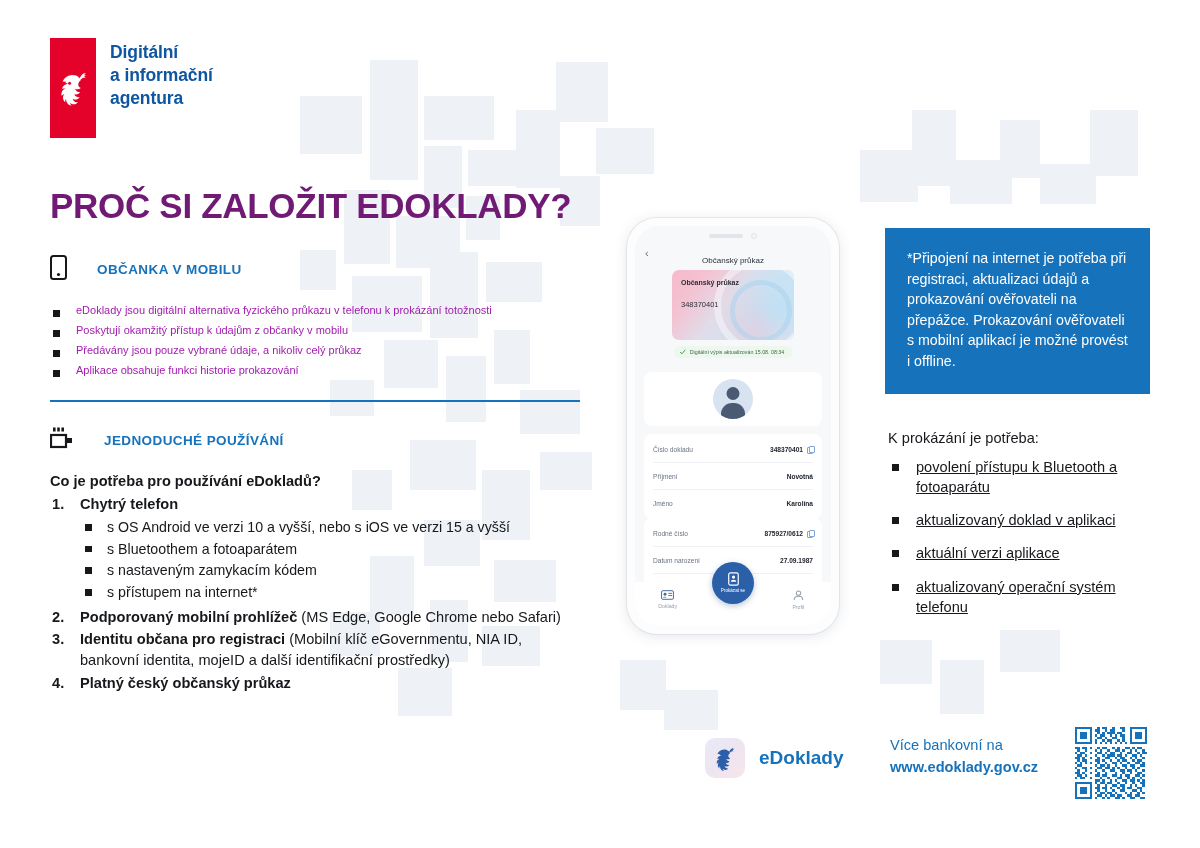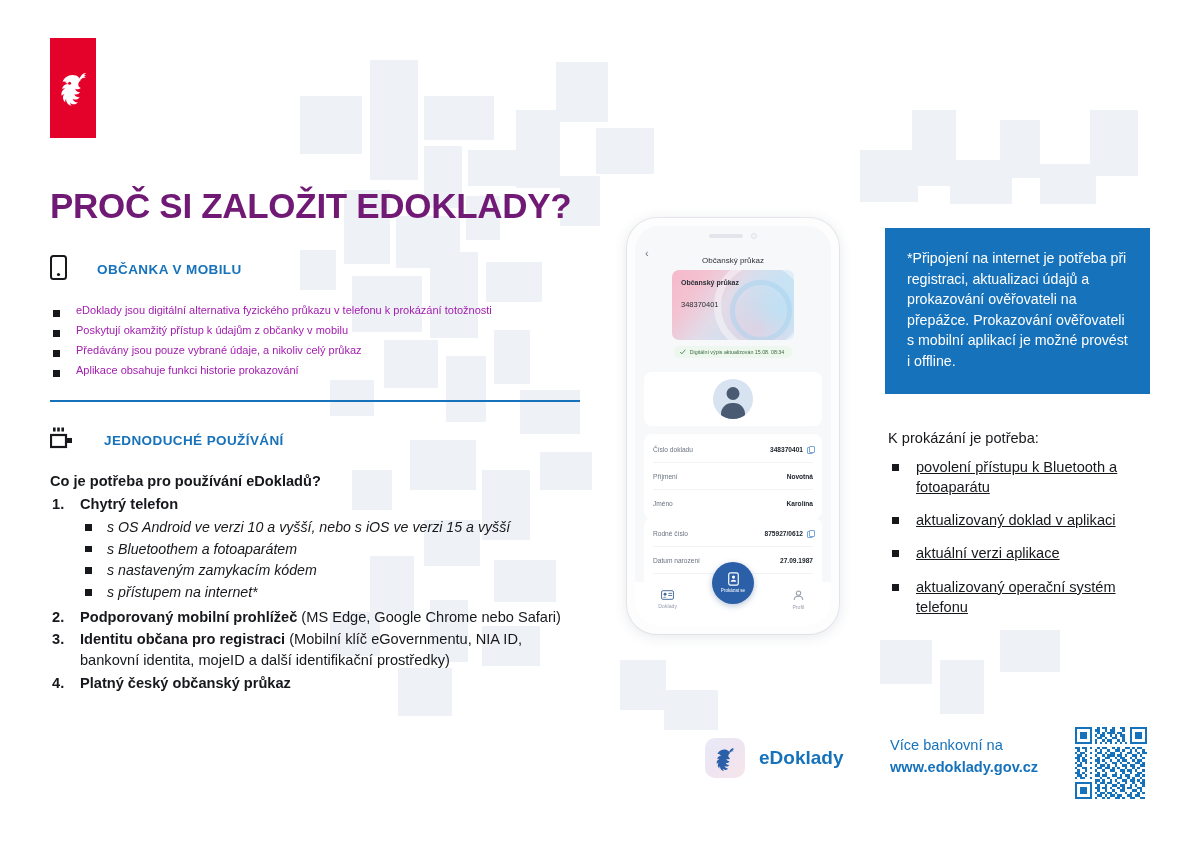--- a/index.html
+++ b/index.html
@@ -139,21 +139,21 @@
   }
   ol.numbered > li::before {
     content: counter(n) ".";
     position: absolute;
     left: 2px;
     top: 0;
     font-weight: bold;
   }
   ol.numbered .strong { font-weight: bold; }
 
-  ul.subbullets { list-style: none; margin: 2px 0 3px 0; font-style: italic; }
+  ul.subbullets { list-style: none; margin: 2px 0 3px 0; }
   ul.subbullets > li {
     position: relative;
     padding-left: 27px;
     font-size: 14.2px;
     line-height: 1.52;
     color: #16181c;
   }
   ul.subbullets > li::before {
     content: "";
     position: absolute;
@@ -495,20 +495,25 @@
     <div class="logo-mark">
       <svg width="34" height="40" viewBox="0 0 34 40" aria-hidden="true">
         <g fill="#ffffff">
           <path d="M25.5 7.2c1.3-1.4 3.1-2.3 4.6-2.1-.9.5-1.7 1.3-2.1 2.2.9-.3 2-.2 2.7.3-1 0-2 .4-2.6 1.1.7.2 1.3.7 1.6 1.4-.9-.5-2-.5-2.9 0-.8.4-1.4 1.1-2.1 1.7l-1.2-1.5c.6-1 1.3-2.1 2-3.1z"></path>
           <path d="M6.6 13.5c1.1-2.6 3.3-4.7 5.9-5.8 2.4-1 5.2-1.1 7.6-.1 1.3.5 2.4 1.4 3.3 2.5l1.6 2c-.9.6-1.7 1.4-2.2 2.3-.6 1.1-.7 2.5-.2 3.6.4.9 1.2 1.6 2.1 1.9-.5.6-1.2 1-1.9 1.2-1.2.4-2.5.2-3.6-.4.2 1 .8 1.9 1.6 2.5.9.7 2.1 1 3.2.8-.4.9-1.1 1.7-2 2.1-1.1.6-2.5.6-3.6.1.3 1 1 1.9 1.9 2.4 1 .6 2.3.8 3.4.5-.6 1.1-1.7 2-2.9 2.3-1.4.4-2.9.1-4.1-.7.2 1.1.9 2.1 1.8 2.7 1 .7 2.2 1 3.4.8-.9 1.2-2.3 2-3.8 2.1-1.5.1-3-.5-4-1.6.1 1.2.7 2.3 1.6 3.1-1.6-.2-3.1-1-4.1-2.3-1.1-1.3-1.6-3-1.5-4.7-.7 1-1.1 2.2-1 3.4-1.2-1-2-2.5-2.1-4.1-.1-1.5.4-3.1 1.4-4.2-1.1.3-2 1-2.7 1.9-.5-1.5-.3-3.2.5-4.5.7-1.3 1.9-2.2 3.2-2.7-1.1-.3-2.3-.2-3.4.3.3-1.6 1.3-3 2.6-3.9 1.1-.7 2.4-1.1 3.7-1-.9-.6-2-1-3.1-1 .4-.5 1-.9 1.5-1.3z"></path>
           <circle cx="13.6" cy="15.2" r="1.5" fill="#e4012a"></circle>
           <path d="M10.5 22.5c1.6.6 3.4.6 5 0-.8 1.2-2.2 1.9-3.6 1.8-.6 0-1.1-.2-1.4-.6-.2-.3-.2-.8 0-1.2z"></path>
         </g>
       </svg>
     </div>
+    <div class="logo-text">
+      <div>Digitální</div>
+      <div>a informační</div>
+      <div>agentura</div>
+    </div>
   </div>
 
   <h1 class="headline">PROČ SI ZALOŽIT EDOKLADY?</h1>
 
   <div class="left-col">
 
     <div class="sec-head">
       <span class="sec-icon">
         <svg width="17" height="25" viewBox="0 0 17 25" aria-hidden="true">
           <rect x="1" y="1" width="15" height="23" rx="2.5" fill="none" stroke="#16181c" stroke-width="2"></rect>

